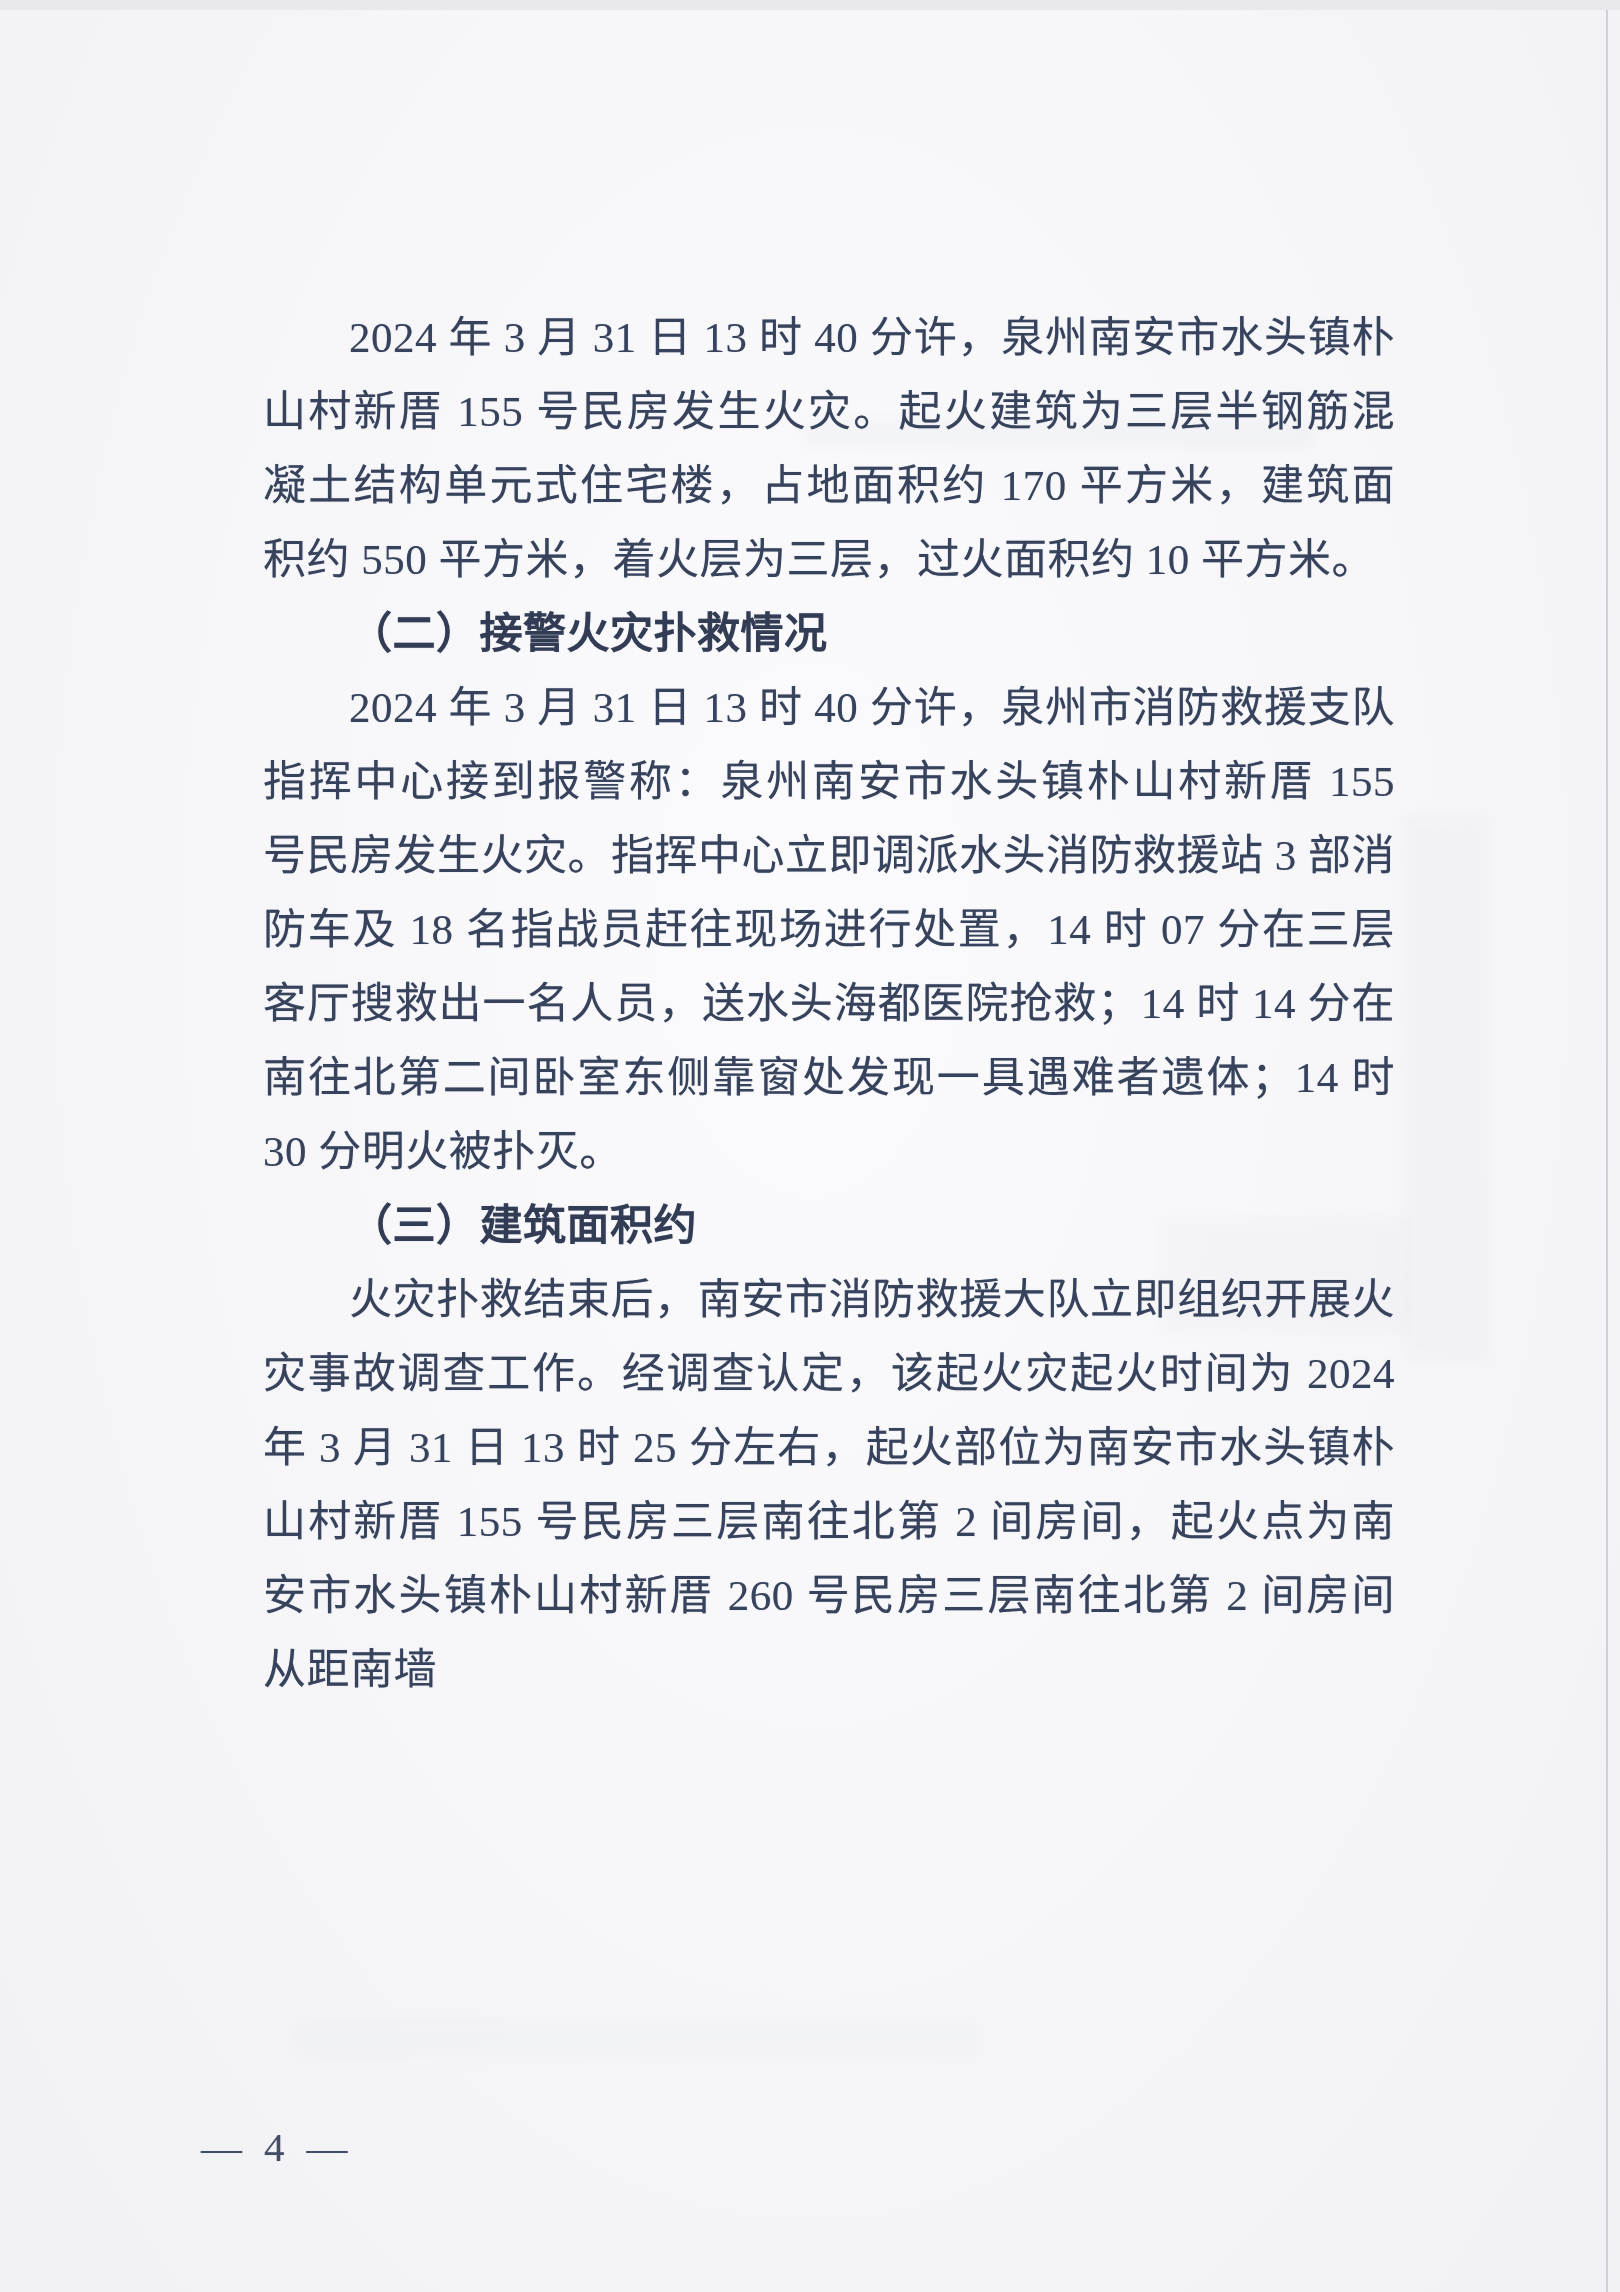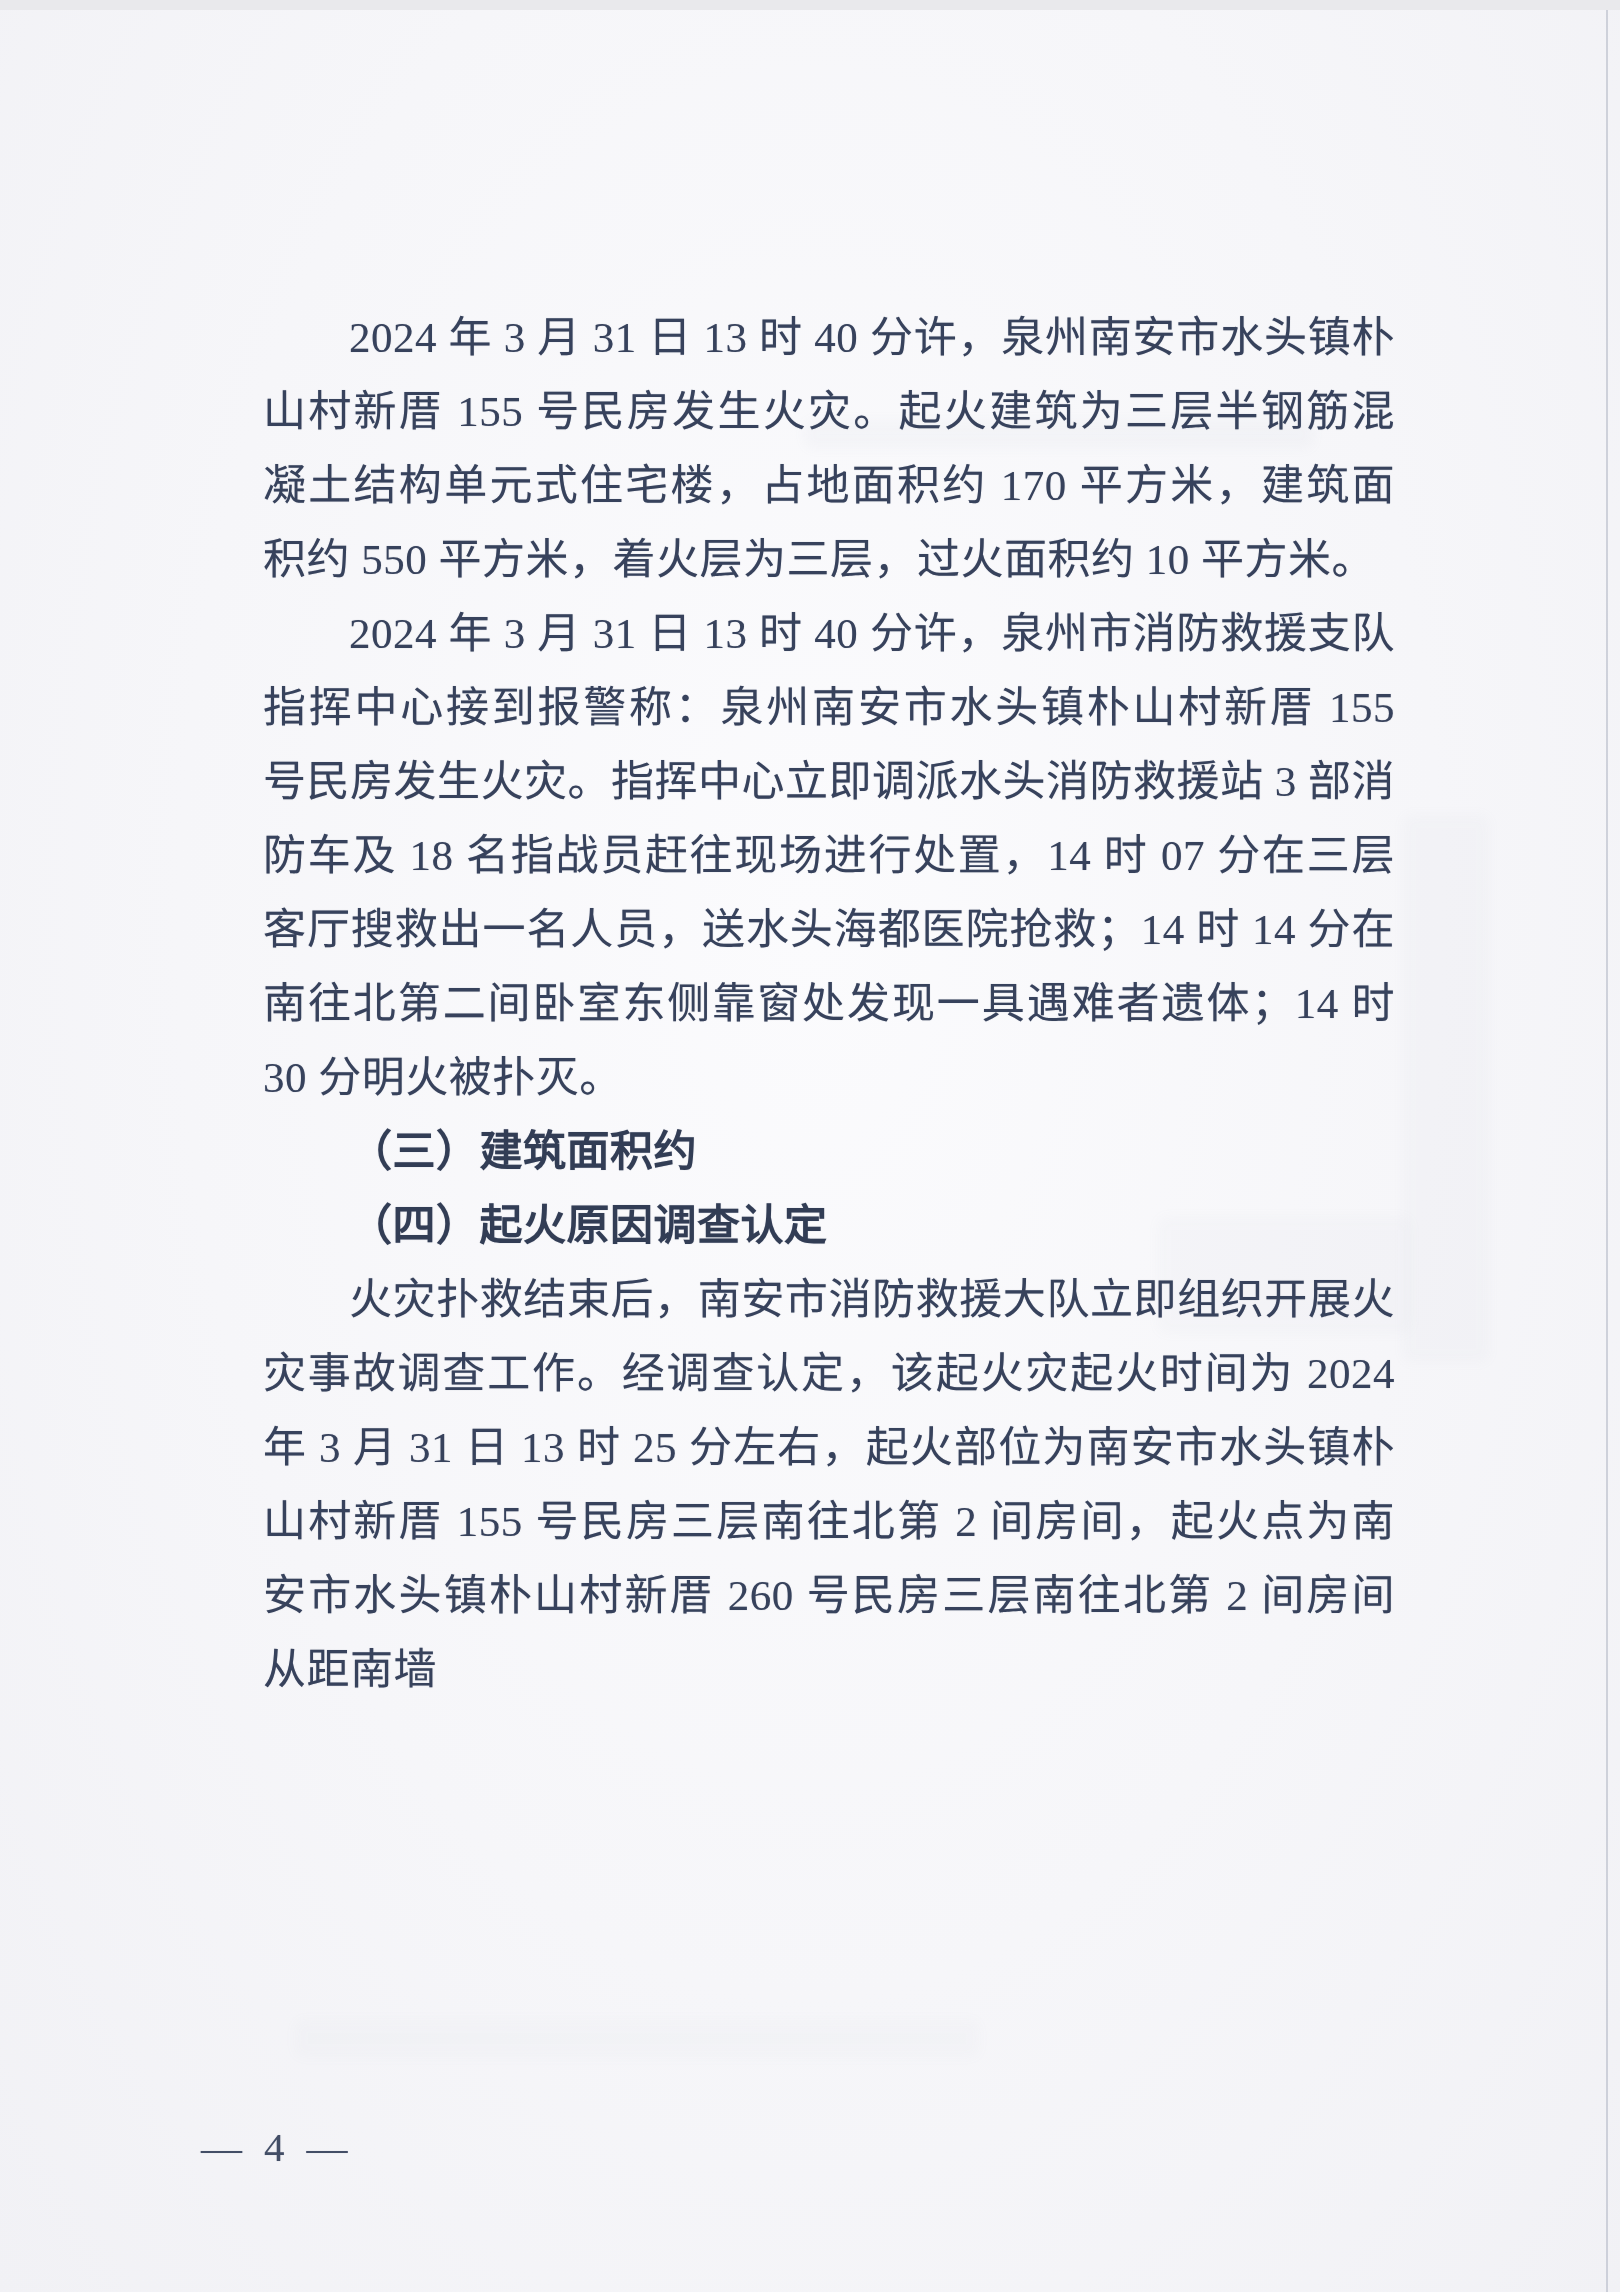--- a/index.html
+++ b/index.html
@@ -83,27 +83,27 @@
 
   <div class="smudge smudge-1"></div>
   <div class="smudge smudge-2"></div>
   <div class="smudge smudge-3"></div>
   <div class="smudge smudge-4"></div>
   <div class="scan-edge"></div>
 
   <div class="content">
     <p class="para">2024 年 3 月 31 日 13 时 40 分许，泉州南安市水头镇朴山村新厝 155 号民房发生火灾。起火建筑为三层半钢筋混凝土结构单元式住宅楼，占地面积约 170 平方米，建筑面积约 550 平方米，着火层为三层，过火面积约 10 平方米。</p>
 
+    <p class="heading">（二）接警火灾扑救情况</p>
 
     <p class="para">2024 年 3 月 31 日 13 时 40 分许，泉州市消防救援支队指挥中心接到报警称：泉州南安市水头镇朴山村新厝 155 号民房发生火灾。指挥中心立即调派水头消防救援站 3 部消防车及 18 名指战员赶往现场进行处置，14 时 07 分在三层客厅搜救出一名人员，送水头海都医院抢救；14 时 14 分在南往北第二间卧室东侧靠窗处发现一具遇难者遗体；14 时 30 分明火被扑灭。</p>
 
     <p class="heading">（三）建筑面积约</p>
 
 
-    <p class="heading">（四）起火原因调查认定</p>
 
     <p class="para">火灾扑救结束后，南安市消防救援大队立即组织开展火灾事故调查工作。经调查认定，该起火灾起火时间为 2024 年 3 月 31 日 13 时 25 分左右，起火部位为南安市水头镇朴山村新厝 155 号民房三层南往北第 2 间房间，起火点为南安市水头镇朴山村新厝 260 号民房三层南往北第 2 间房间从距南墙</p>
   </div>
 
   <div class="pagenum">— 4 —</div>
 
 </div>
 
 
 </body></html>

